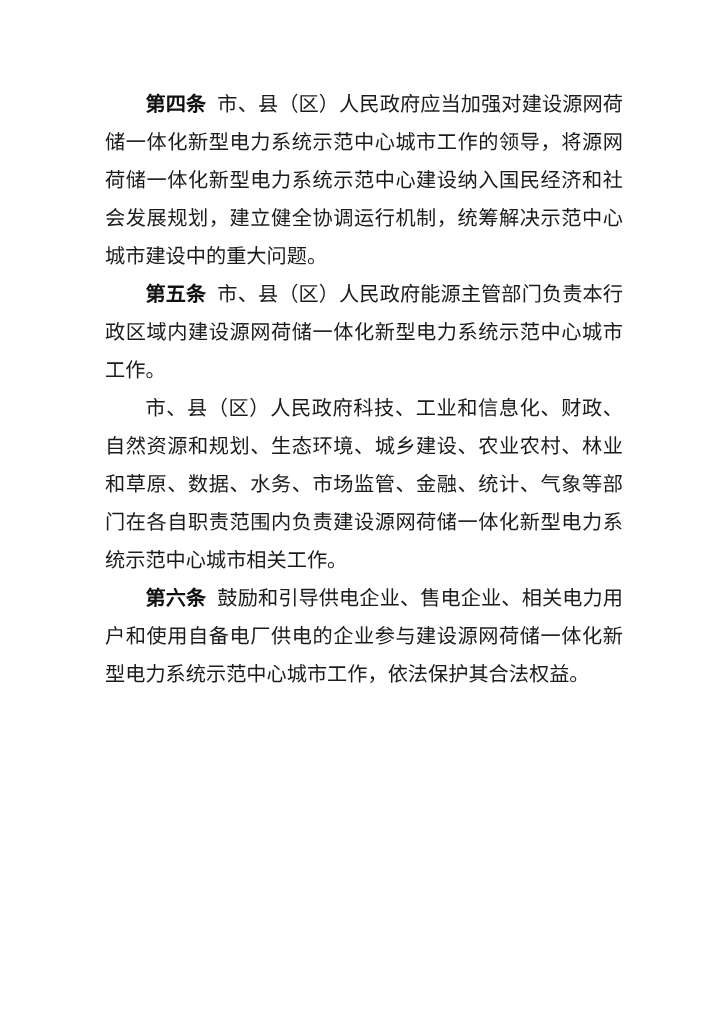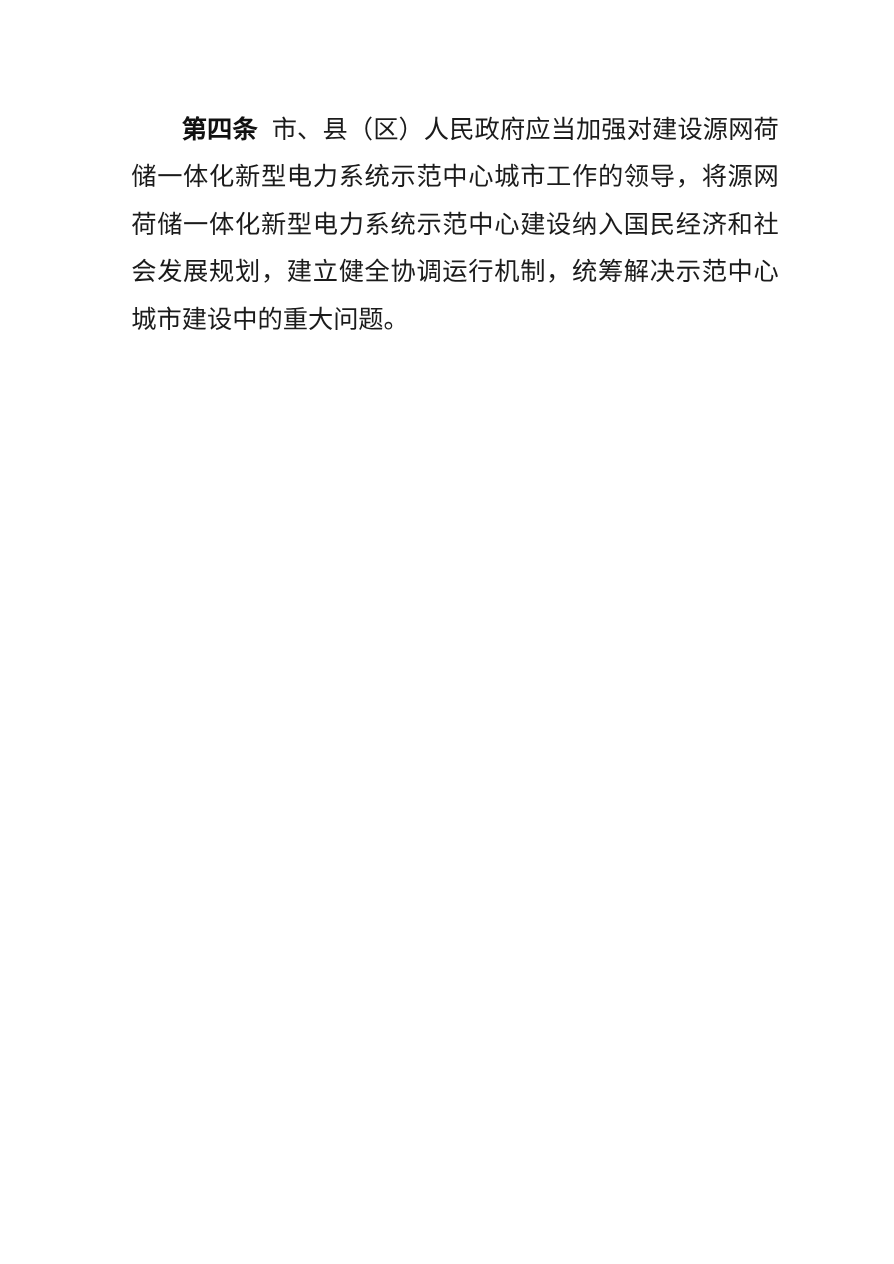--- a/index.html
+++ b/index.html
@@ -53,18 +53,21 @@
 </style>
 </head>
 <body>
 
 <div class="page">
   <div class="text-block">
 
     <p class="para"><span class="article-term">第四条</span><span class="para-text">市、县（区）人民政府应当加强对建设源网荷储一体化新型电力系统示范中心城市工作的领导，将源网荷储一体化新型电力系统示范中心建设纳入国民经济和社会发展规划，建立健全协调运行机制，统筹解决示范中心城市建设中的重大问题。</span></p>
 
 
+    <p class="para"><span class="article-term">第五条</span><span class="para-text">市、县（区）人民政府能源主管部门负责本行政区域内建设源网荷储一体化新型电力系统示范中心城市工作。</span></p>
 
+    <p class="para"><span class="para-text">市、县（区）人民政府科技、工业和信息化、财政、自然资源和规划、生态环境、城乡建设、农业农村、林业和草原、数据、水务、市场监管、金融、统计、气象等部门在各自职责范围内负责建设源网荷储一体化新型电力系统示范中心城市相关工作。</span></p>
 
+    <p class="para"><span class="article-term">第六条</span><span class="para-text">鼓励和引导供电企业、售电企业、相关电力用户和使用自备电厂供电的企业参与建设源网荷储一体化新型电力系统示范中心城市工作，依法保护其合法权益。</span></p>
 
 
   </div>
 </div>
 
 </body></html>

